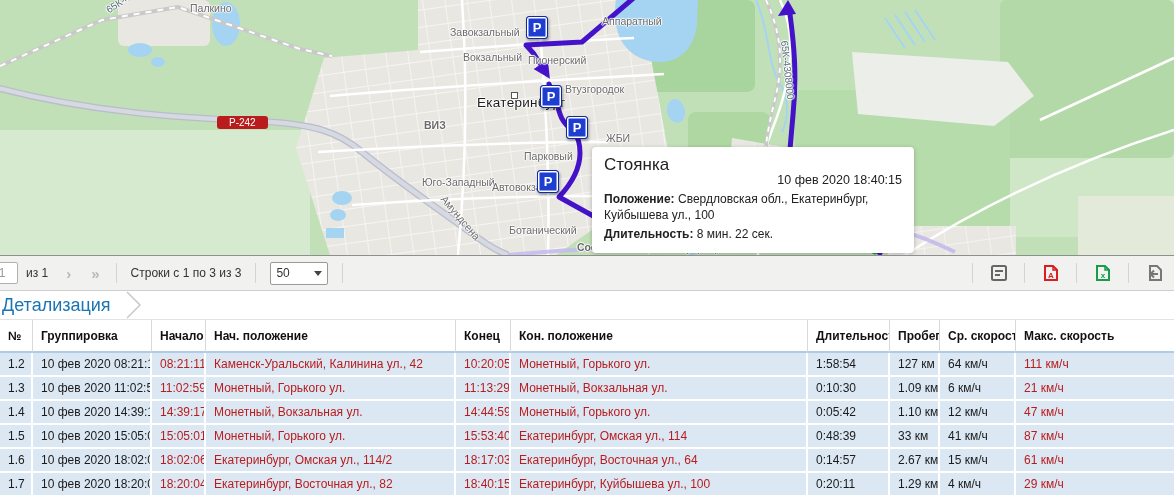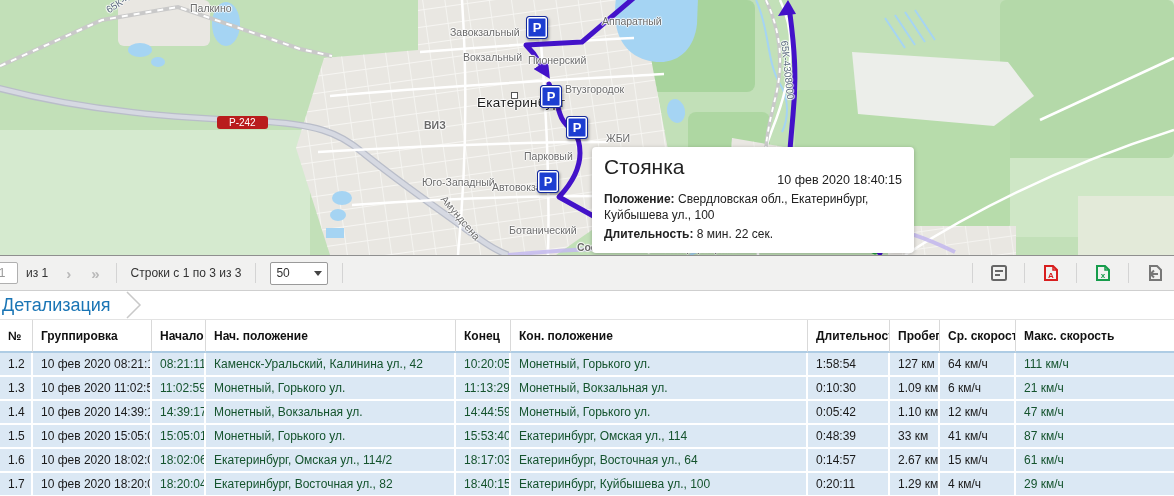--- a/index.html
+++ b/index.html
@@ -13,21 +13,21 @@
   .map-label.city{font-size:13.5px;color:#1c1c1c;letter-spacing:.3px;}
   .map-label.roadcode{color:#5c6b80;font-size:10px;}
   .map-label.badge{color:#fff;background:#b91c1c;border-radius:3px;padding:0 12px;font-size:10px;line-height:13px;text-shadow:none;}
   .city-dot{position:absolute;width:5px;height:5px;background:#fff;border:1px solid #555;}
   .p-marker{position:absolute;width:20px;height:21px;background:#1d3ed1;border:1px solid #14299b;border-radius:3px;
     box-shadow:inset 0 0 0 1.5px #fff,1px 2px 3px rgba(0,0,0,.35);color:#fff;font-weight:bold;font-size:13px;
     display:flex;align-items:center;justify-content:center;cursor:pointer;}
   .tooltip{position:absolute;left:592px;top:147px;width:322px;background:#fff;border-radius:4px;
     box-shadow:0 1px 4px rgba(0,0,0,.25);padding:8px 12px 10px 12px;box-sizing:border-box;}
   .tooltip .trow{display:flex;justify-content:space-between;align-items:flex-start;margin-bottom:4px;}
-  .tooltip .ttl{font-size:21px;color:#222;}
+  .tooltip .ttl{font-size:17px;color:#222;}
   .tooltip .tdate{font-size:12.5px;color:#222;margin-top:18px;}
   .tooltip .tline{font-size:12px;color:#222;line-height:1.35;margin-top:3px;}
   .tooltip b{font-weight:bold;}
 
   
   .toolbar{height:34px;background:#f1f1f0;border-bottom:1px solid #cfcfcf;display:flex;align-items:center;font-size:12px;color:#333;}
   .toolbar .pg-input{width:26px;height:18px;margin-left:-14px;border:1px solid #b0b0b0;border-radius:2px;color:#999;
     font-size:12px;text-align:center;font-family:"Liberation Sans",sans-serif;background:#fff;}
   .toolbar .lbl{margin:0 8px 0 8px;white-space:nowrap;}
   .toolbar .chev{color:#b9b9b9;font-size:15px;font-weight:bold;padding:0 10px;cursor:default;line-height:1;}
@@ -42,21 +42,21 @@
   .tabstrip{height:28px;background:#fff;border-bottom:1px solid #e3e3e3;display:flex;align-items:center;}
   .tab{color:#1a75b5;font-size:18px;padding-left:2px;cursor:pointer;display:flex;align-items:center;height:100%;}
   .tab svg{margin-left:14px;}
 
   
   .tbl{table-layout:fixed;width:1290px;border-collapse:separate;border-spacing:0;font-size:12px;}
   .tbl th{text-align:left;font-weight:bold;color:#111;background:#fff;padding:9px 6px 8px 8px;
     border-right:1px solid #d9d9d9;border-bottom:2px solid #aecce4;white-space:nowrap;overflow:hidden;cursor:pointer;}
   .tbl td{background:#dbe8f4;color:#1a1a1a;padding:4px 6px 4px 8px;border-right:2px solid #fff;border-bottom:2px solid #fff;
     white-space:nowrap;overflow:hidden;height:14px;}
-  .tbl td.link{color:#14532d;cursor:pointer;}
+  .tbl td.link{color:#b91c1c;cursor:pointer;}
 </style>
 </head>
 <body>
 
 <div class="app">
 
   <div class="map">
     <svg width="1174" height="255" viewBox="0 0 1174 255">
       <defs>
         <pattern id="streets" width="22" height="17" patternUnits="userSpaceOnUse" patternTransform="rotate(-8)">

